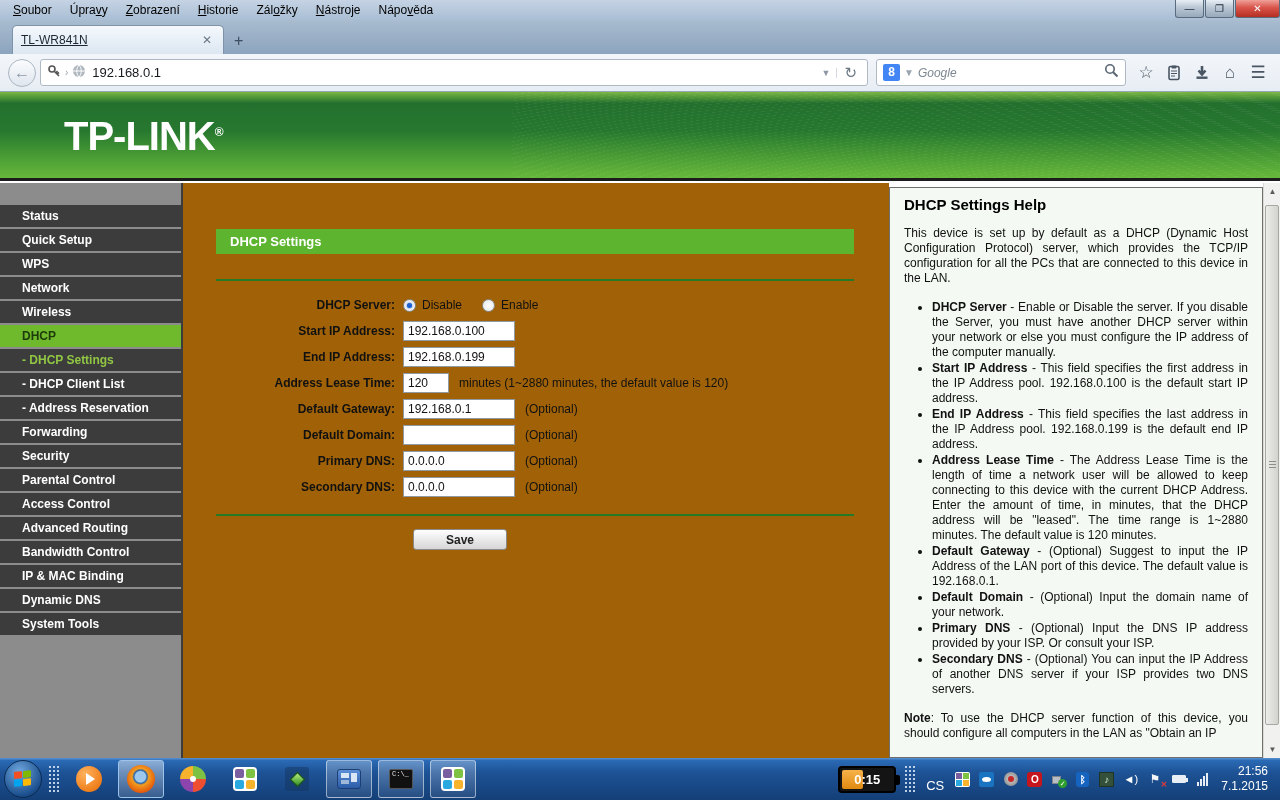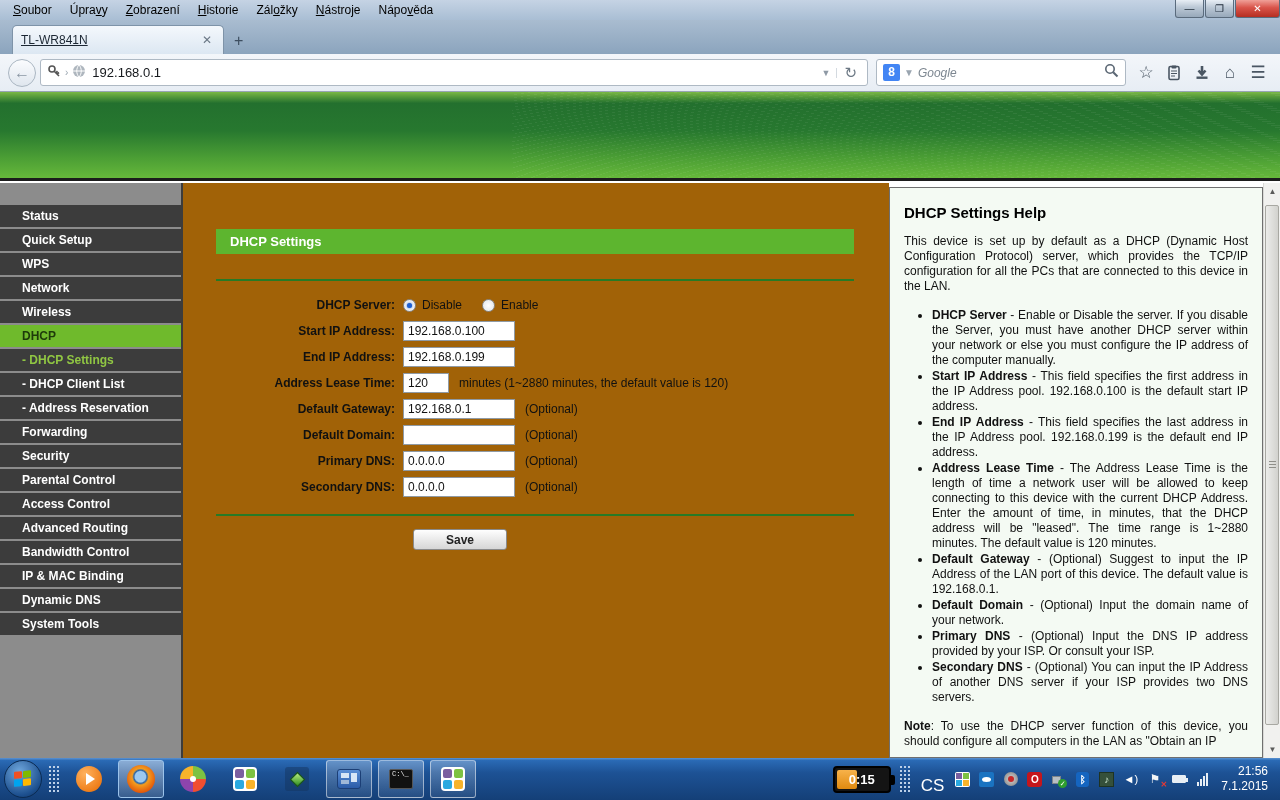--- a/index.html
+++ b/index.html
@@ -69,21 +69,21 @@
   .f-input.small { width:46px; }
   .f-note { font-size:12px; color:#111; margin-left:10px; }
   .radio-group { display:flex; align-items:center; gap:6px; font-size:12px; color:#111; }
   .radio { width:13px; height:13px; border-radius:50%; border:1px solid #8a8a8a; background:radial-gradient(#fff,#dfe4e8); position:relative; display:inline-block; }
   .radio.checked::after { content:""; position:absolute; left:3px; top:3px; width:5px; height:5px; border-radius:50%; background:#1d5fd0; box-shadow:0 0 2px #1d5fd0; }
   .radio-label { margin-right:14px; }
   .save-btn { margin:13px 0 0 230px; width:94px; height:21px; background:linear-gradient(180deg,#fefefe,#d6d6d6); border:1px solid #8a8a8a; border-radius:3px; font-size:12px; font-weight:bold; color:#222; font-family:"Liberation Sans",sans-serif; }
 
   
   .helpcol { width:374px; padding-top:4px; }
-  .helpbox { border:1px solid #6f6f6f; background:#f4faf3; height:100%; padding:16px 14px; overflow:hidden; font-size:12px; color:#111; }
+  .helpbox { border:1px solid #6f6f6f; background:#f4faf3; height:100%; padding:8px 14px; overflow:hidden; font-size:12px; color:#111; }
   .help-title { font-size:15px; font-weight:bold; color:#000; margin-bottom:13px; }
   .help-p { text-align:justify; line-height:15px; margin-bottom:14px; }
   .help-ul { margin:0 0 14px 28px; }
   .help-ul li { text-align:justify; line-height:15px; margin-bottom:1px; }
   .b { font-weight:bold; }
 
   
   .scrollcol { width:17px; background:#f1f1ef; border-left:1px solid #d9d9d6; position:relative; }
   .sc-arrow { position:absolute; left:0; width:17px; height:17px; color:#5a5a5a; font-size:8px; text-align:center; line-height:17px; background:#f1f1ef; }
   .sc-arrow.up { top:0; } .sc-arrow.down { bottom:0; }
@@ -111,21 +111,21 @@
   .ic-sims .dia { width:11px; height:11px; transform:rotate(45deg); background:linear-gradient(135deg,#b8f07e,#2e8b1f); border:1px solid #1c5a10; }
   .ic-set { width:24px; height:20px; background:linear-gradient(180deg,#5b8fd6,#2b5ca8); border:1px solid #1c3f76; border-radius:3px; position:relative; }
   .ic-set i { position:absolute; background:#d8e6f6; }
   .ic-cmd { width:24px; height:20px; background:#111; border:1px solid #555; border-radius:2px; color:#eee; font-family:"Liberation Mono",monospace; font-size:7px; line-height:9px; padding-left:2px; }
 
   .tb-spacer { flex:1; }
   .gadget { width:58px; height:27px; background:#141414; border:2px solid #000; border-radius:4px; position:relative; display:flex; align-items:center; margin-right:8px; }
   .gadget .fill { position:absolute; left:2px; top:2px; bottom:2px; width:38%; background:linear-gradient(180deg,#f7b24a,#e08a10); border-radius:2px; }
   .gadget .txt { position:relative; color:#fff; font-size:13px; font-weight:bold; margin-left:14px; }
   .gadget .nub { position:absolute; right:-6px; top:7px; width:4px; height:10px; background:#000; border-radius:0 2px 2px 0; }
-  .lang { color:#fff; font-size:17px; margin:13px 10px 0 4px; }
+  .lang { color:#fff; font-size:13px; margin:13px 10px 0 4px; }
   .tray { display:flex; align-items:center; gap:7px; margin-right:10px; }
   .tray .ti { width:17px; height:16px; display:flex; align-items:center; justify-content:center; }
   .ti-vm { width:15px; height:15px; border-radius:2px; background:#fff; display:grid; grid-template-columns:1fr 1fr; grid-template-rows:1fr 1fr; gap:1px; padding:1px; }
   .ti-tv { width:15px; height:15px; border-radius:2px; background:#1a73c1; position:relative; }
   .ti-tv::after { content:""; position:absolute; left:3px; top:5px; width:9px; height:5px; border-radius:50%; background:#fff; }
   .ti-spider { width:14px; height:14px; border-radius:50%; background:radial-gradient(#d8d8d8,#7a7a7a); position:relative; }
   .ti-spider::after { content:""; position:absolute; left:4px; top:4px; width:6px; height:6px; border-radius:50%; background:#c62828; }
   .ti-trend { width:15px; height:15px; border-radius:3px; background:#c4161c; color:#fff; font-weight:bold; font-size:10px; text-align:center; line-height:15px; }
   .ti-usb { position:relative; width:15px; height:15px; }
   .ti-usb .plug { position:absolute; left:1px; top:4px; width:9px; height:8px; background:#b8bec4; border:1px solid #7e848a; }
@@ -212,20 +212,21 @@
       <svg width="14" height="15" viewBox="0 0 14 15">
           <path d="M7 1 V8 M3.5 5.5 L7 9.5 L10.5 5.5" stroke="#4a5663" stroke-width="2.6" fill="none"></path>
           <rect x="1.5" y="11.5" width="11" height="2.4" fill="#4a5663"></rect>
         </svg>
     </div>
     <div class="navicon">⌂</div>
     <div class="navicon">☰</div>
   </div>
 
   <div class="banner">
+    <div class="logo"><span>TP-LINK</span><sup>®</sup></div>
   </div>
   <div class="banner-sep"></div>
 
   <div class="content">
 
     <div class="sidebar">
       <div class="s-item">Status</div>
       <div class="s-item">Quick Setup</div>
       <div class="s-item">WPS</div>
       <div class="s-item">Network</div>

